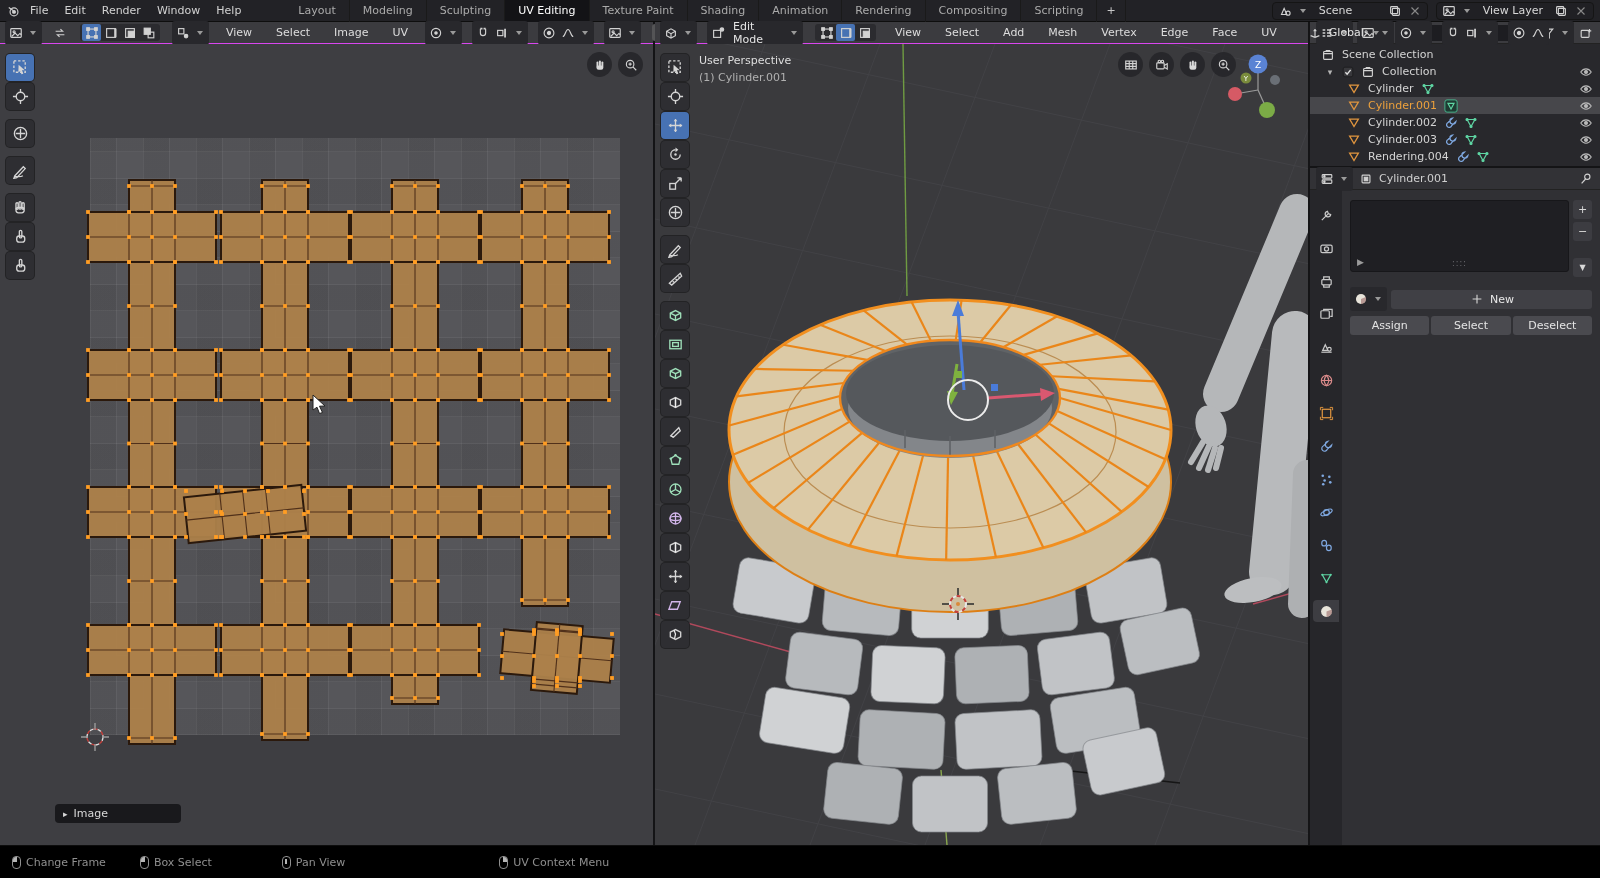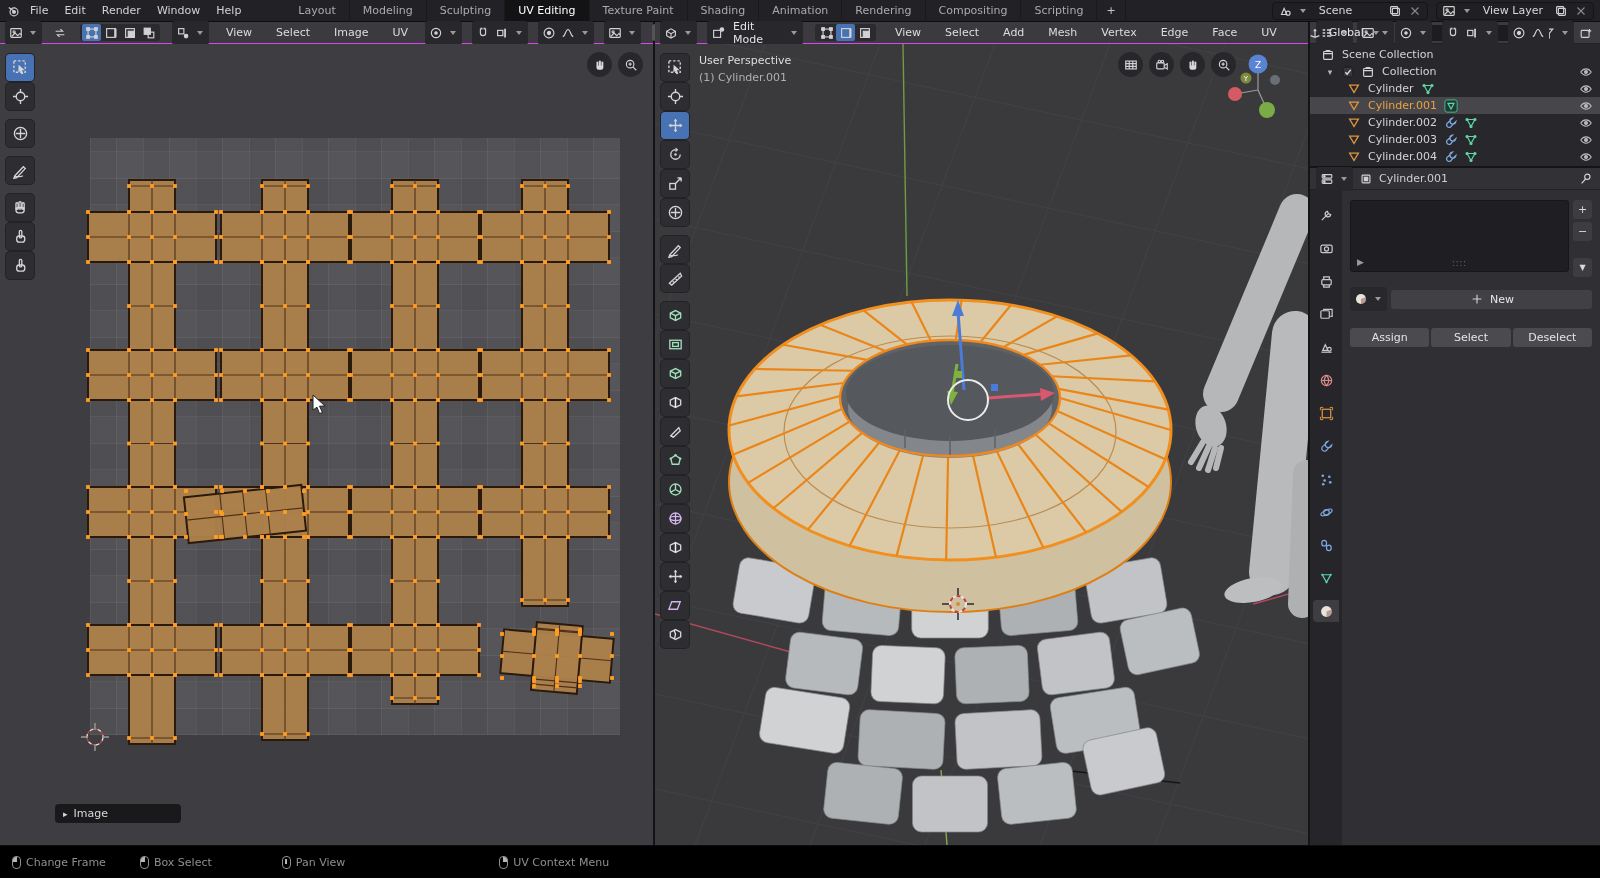--- a/index.html
+++ b/index.html
@@ -71,21 +71,21 @@
   .pcontent{flex:1;padding:10px 8px 0 8px}
   .slotwrap{display:flex;gap:4px}
   .slotlist{flex:1;height:72px;background:#1f1f23;border:1px solid #17171a;border-radius:3px;position:relative}
   .slotlist .play{position:absolute;left:6px;bottom:4px;color:#9a9a9a;font-size:9px}
   .slotlist .grip{position:absolute;left:50%;bottom:3px;transform:translateX(-50%);color:#6f6f73;font-size:8px;letter-spacing:1px}
   .slotbtns{display:flex;flex-direction:column;gap:3px}
   .sq{width:19px;height:19px;background:#3c3c41;border-radius:3px;display:flex;align-items:center;justify-content:center;color:#d8d8d8}
   .sq.low{margin-top:14px}
   .matrow{display:flex;align-items:center;gap:4px;margin-top:10px}
   .newbtn{flex:1;height:19px;background:#404045;border-radius:3px;display:flex;align-items:center;justify-content:center;gap:5px;color:#e8e8e8}
-  .asgrow{display:flex;gap:2px;margin-top:17px}
+  .asgrow{display:flex;gap:2px;margin-top:5px}
   .abtn{flex:1;height:19px;background:#4a4a4f;border-radius:3px;display:flex;align-items:center;justify-content:center;color:#e4e4e4}
   
   .statusbar{height:33px;background:#000000;border-top:1px solid #0d0d0d;display:flex;align-items:center;padding:0 12px;color:#8f8f8f}
   .hint{display:flex;align-items:center;gap:5px;margin-right:34px}
   .mi{width:9px;height:13px;border:1px solid #8f8f8f;border-radius:4px;position:relative;flex:none}
   .mi::before{content:'';position:absolute;background:#b5b5b5}
   .mi.l::before{left:0;top:0;width:4px;height:5px;border-radius:3px 0 0 0}
   .mi.m::before{left:2.5px;top:2px;width:2px;height:5px}
   .mi.r::before{right:0;top:0;width:4px;height:5px;border-radius:0 3px 0 0}
   .stats{margin-left:auto;color:#9c9c9c}
@@ -1546,21 +1546,21 @@
               </svg>
             </span>
           </span>
       </div>
       <div class="orow" style="padding-left:36px">
         <span class="ic">
             <svg viewBox="0 0 16 16" fill="none" stroke="#e0953f" stroke-width="1.5">
               <path d="M3 3.5h10L8 12z"></path>
             </svg>
           </span>
-        <span class="name">Cylinder.004</span>
+        <span class="name">Rendering.004</span>
         <span class="ic">
             <svg viewBox="0 0 16 16" fill="none" stroke="#7fa8e0" stroke-width="1.5">
               <path d="M9.5 2.5a3.4 3.4 0 1 0 4 4L8.8 11a3 3 0 1 1-3.8-3.8L9.5 2.5z"></path>
             </svg>
           </span>
         <span class="ic">
             <svg viewBox="0 0 16 16" fill="none" stroke="#5fd6a4" stroke-width="1.3">
               <path d="M3.5 4h9L8 12z"></path>
               <circle cx="3.5" cy="4" r="1.2" fill="#5fd6a4"></circle>
               <circle cx="12.5" cy="4" r="1.2" fill="#5fd6a4"></circle>

